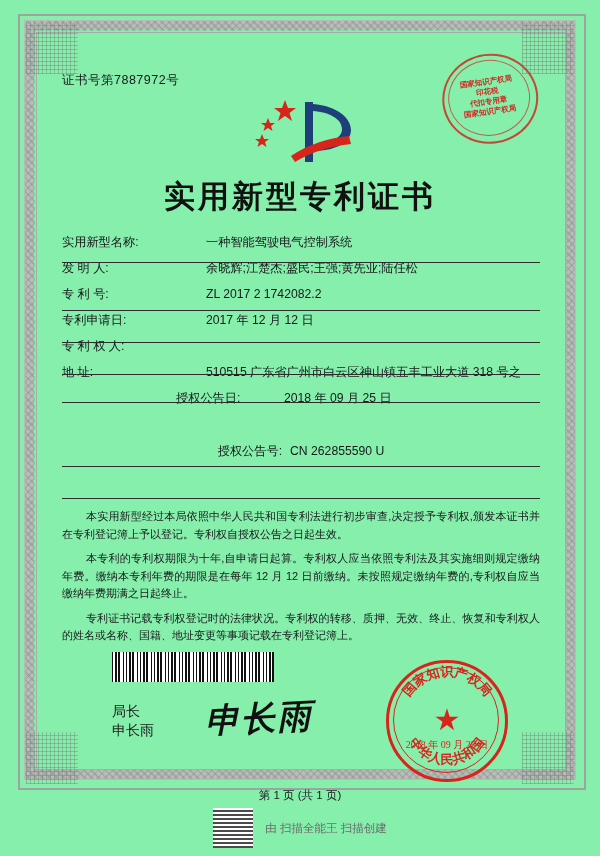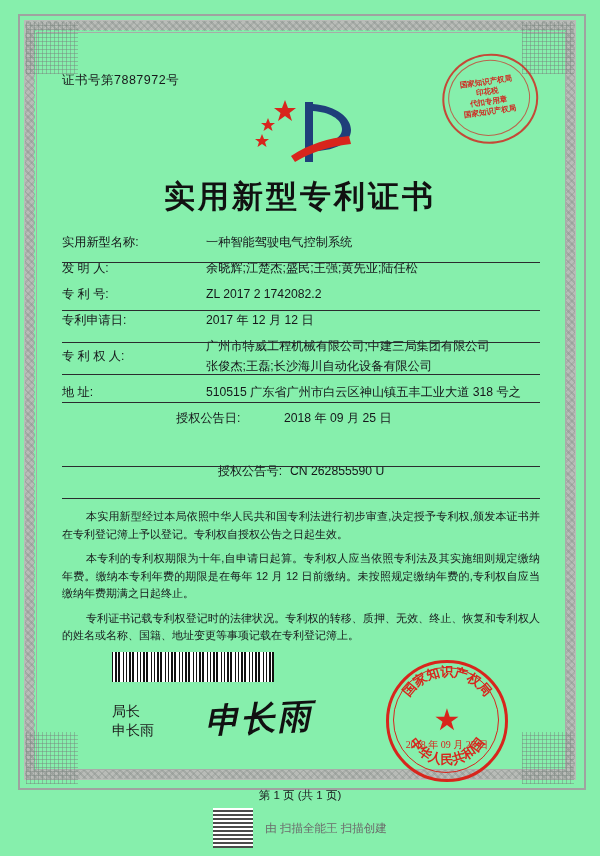--- a/index.html
+++ b/index.html
@@ -244,24 +244,20 @@
       <div class="row">
         <div class="lab">专 利 号:</div>
         <div class="val">ZL 2017 2 1742082.2</div>
       </div>
       <div class="row">
         <div class="lab">专利申请日:</div>
         <div class="val">2017 年 12 月 12 日</div>
       </div>
       <div class="row double">
         <div class="lab">专 利 权 人:</div>
-        <div class="val">
-          <div>广州市特威工程机械有限公司;中建三局集团有限公司</div>
-          <div class="val2">张俊杰;王磊;长沙海川自动化设备有限公司</div>
-        </div>
       </div>
       <div class="row">
         <div class="lab">地        址:</div>
         <div class="val">510515  广东省广州市白云区神山镇五丰工业大道 318 号之</div>
       </div>
       <div class="row grant-row">
         <div class="left" style="display:flex;">
           <div class="lab">授权公告日:</div>
           <div class="val">2018 年 09 月 25 日</div>
         </div>

